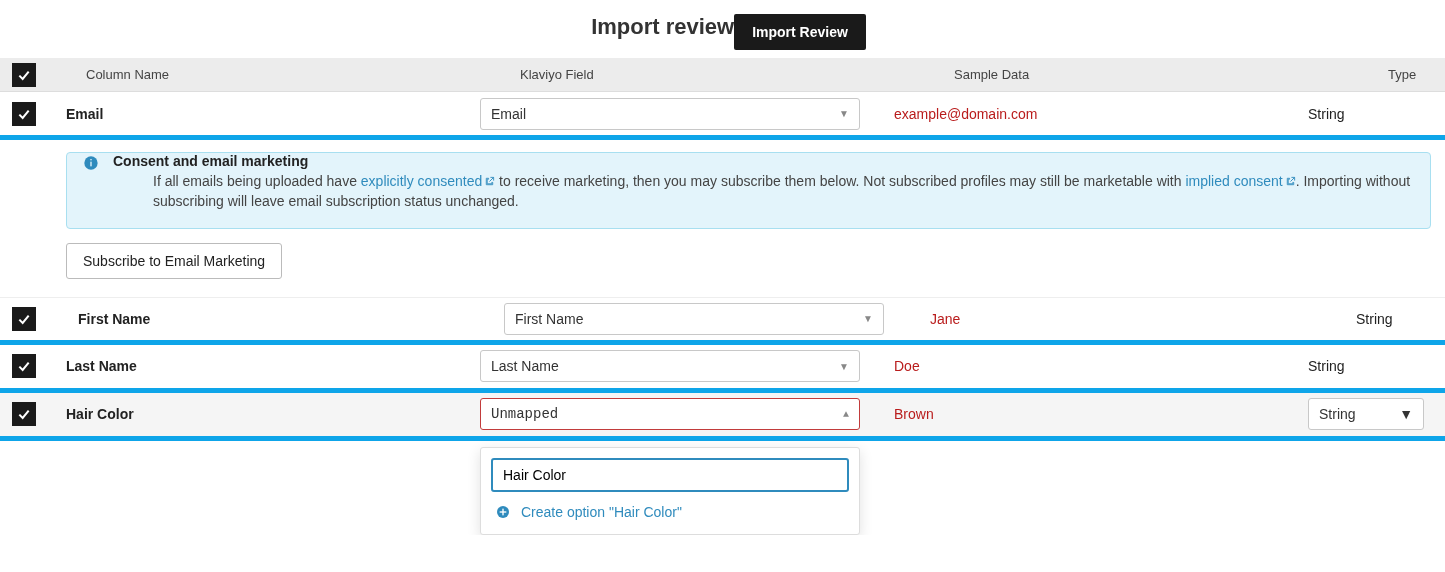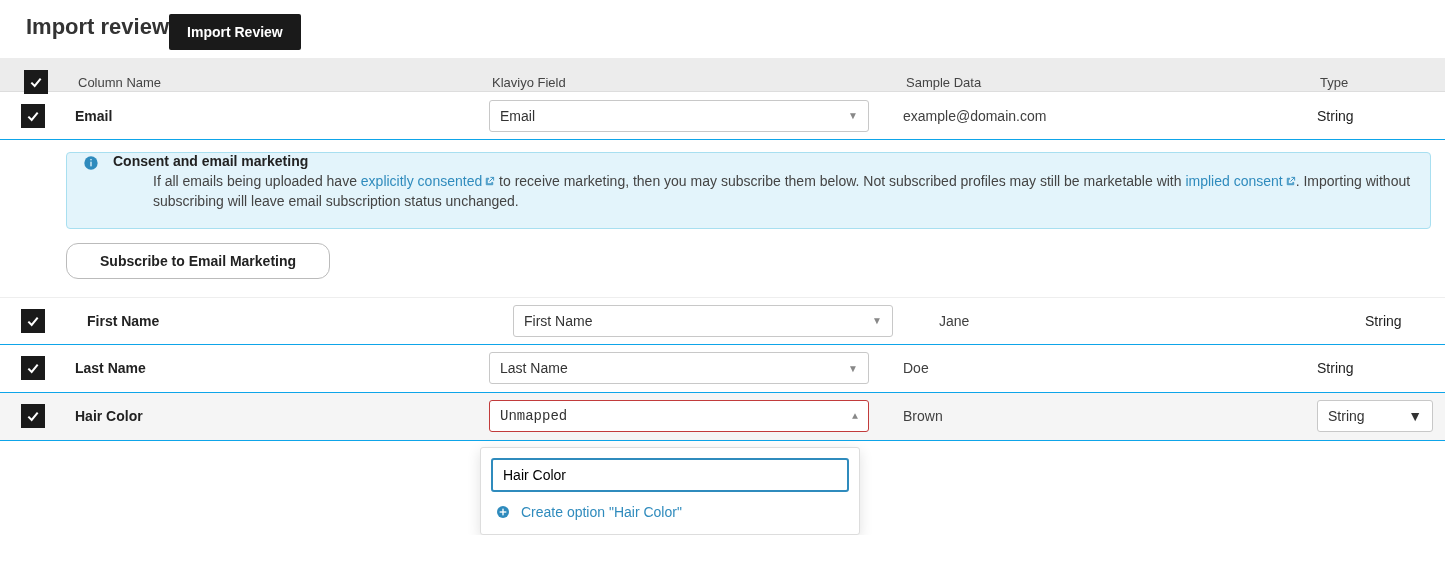--- a/index.html
+++ b/index.html
@@ -1,37 +1,37 @@
 <!DOCTYPE html>
 <html><head>
 <meta charset="utf-8">
 <style>
 * { box-sizing: border-box; margin: 0; padding: 0; }
 body { font-family: -apple-system, BlinkMacSystemFont, "Segoe UI", Helvetica, Arial, sans-serif; font-size: 14px; color: #222; background: #fff; }
 .container { width: 1445px; }
-.header { display: flex; justify-content: flex-start; align-items: flex-start; padding: 14px 14px 8px 26px; }
+.header { display: flex; justify-content: center; align-items: flex-start; padding: 14px 14px 8px 26px; }
 .header-left { }
 .page-title { font-size: 22px; font-weight: 600; color: #333; margin-bottom: 2px; }
 .page-subtitle { font-size: 14px; color: #555; }
 .btn-primary { background: #1a1a1a; color: #fff; border: none; padding: 10px 18px; font-size: 14px; font-weight: 600; cursor: pointer; border-radius: 2px; }
-.btn-secondary { background: #fff; color: #222; border: 1px solid #bbb; padding: 9px 33px; font-size: 14px; font-weight: 700; cursor: pointer; border-radius: 12px; }
+.btn-secondary { background: #fff; color: #222; border: 1px solid #bbb; padding: 9px 16px; font-size: 14px; font-weight: 400; cursor: pointer; border-radius: 3px; }
 
-.table-head { display: grid; grid-template-columns: 66px 414px 414px 414px 137px; align-items: center; background: #ececec; height: 34px; padding: 12px; border-bottom: 1px solid #ddd; }
+.table-head { display: grid; grid-template-columns: 66px 414px 414px 414px 137px; align-items: center; background: #ececec; height: 34px; padding: 0; border-bottom: 1px solid #ddd; gap: 20px; }
 .th { font-size: 13px; color: #444; font-weight: 400; }
 .th-col1 { padding-left: 12px; }
 
-.row { display: grid; grid-template-columns: 66px 414px 414px 414px 137px; align-items: center; min-height: 48px; border-bottom: 1px solid #0ea5e9; padding-left: 9px; }
+.row { display: grid; grid-template-columns: 66px 414px 414px 414px 137px; align-items: center; min-height: 48px; border-bottom: 5px solid #0ea5e9; }
 .row.active { background: #f5f5f5; }
 
 .checkcell { padding-left: 12px; }
 .checkbox { width: 24px; height: 24px; background: #1a1a1a; display: flex; align-items: center; justify-content: center; cursor: pointer; }
 .checkbox svg { width: 16px; height: 16px; }
 
 .col-name { font-size: 14px; color: #222; font-weight: 600; }
-.col-sample { font-size: 14px; color: #404040; }
+.col-sample { font-size: 14px; color: #b91c1c; }
 .col-type { font-size: 14px; color: #222; }
 
 .select { display: flex; align-items: center; justify-content: space-between; border: 1px solid #c8c8c8; border-radius: 3px; background: #fff; height: 32px; padding: 0 10px; cursor: pointer; width: 380px; font-size: 14px; color: #333;}
 .select.red { border: 1px solid #c23b3b; font-family: Liberation Mono, monospace; }
 .select .caret { font-size: 10px; color: #888; }
 
 .type-select { display: flex; align-items: center; justify-content: space-between; border: 1px solid #c8c8c8; border-radius: 3px; background: #fff; height: 32px; padding: 0 10px; cursor: pointer; width: 116px; font-size: 14px; color: #333;}
 
 .info-block { margin: 12px 14px 14px 66px; }
 .alert { border: 1px solid #a8dff0; background: #e3f4fb; border-radius: 4px; padding: 0 16px 16px 16px; display: flex; gap: 14px; }

